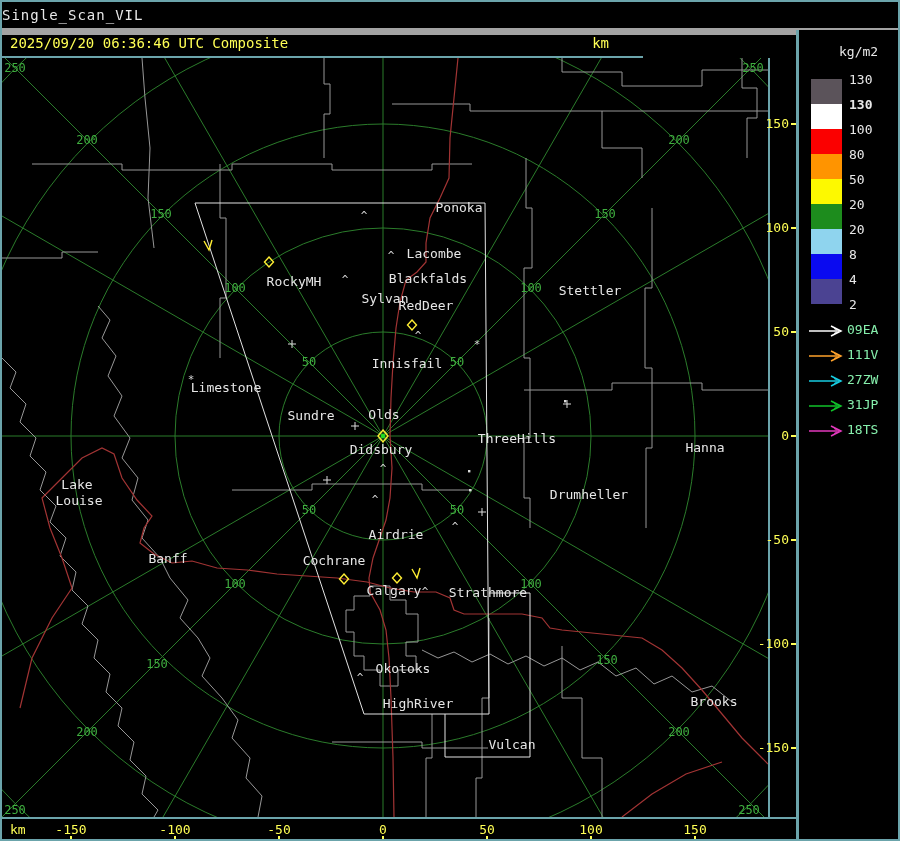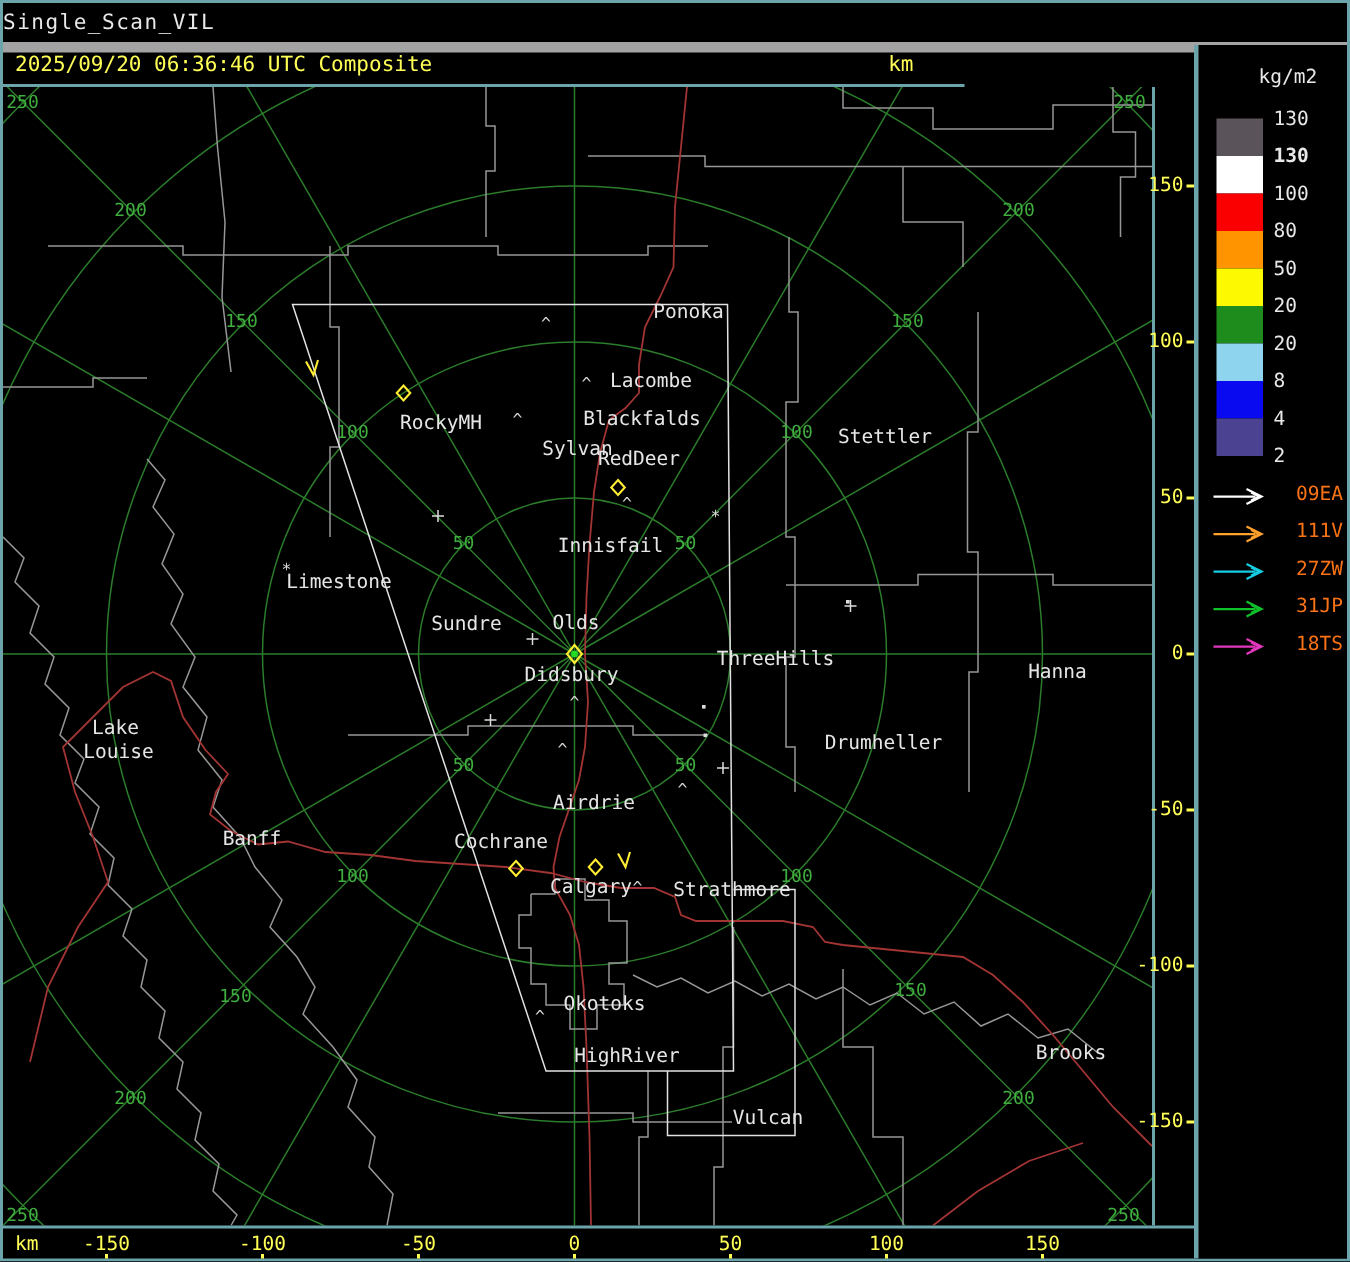--- a/index.html
+++ b/index.html
@@ -19,21 +19,21 @@
        border-top:2px solid #6ba4ab;}
   .baxlab{position:absolute;top:3px;width:60px;text-align:center;color:#ffff55;font-size:13px;}
   .baxtick{position:absolute;bottom:0px;width:2px;height:5px;background:#ffff55;}
   #bax-km{position:absolute;left:8px;top:3px;color:#ffff55;font-size:13px;}
   #legend-panel{position:absolute;left:794px;top:28px;width:102px;height:811px;
        border-left:3px solid #6ba4ab;background:#000;}
   #legend-units{position:absolute;left:40px;top:14px;color:#e8e8e8;font-size:13px;}
   .cbbox{position:absolute;left:12px;width:31px;height:25px;}
   .cbval{position:absolute;left:50px;height:14px;line-height:14px;color:#e8e8e8;font-size:13px;}
   .radrow{position:absolute;left:8px;height:14px;}
-  .radlab{position:absolute;left:57px;top:0;color:#f97316;font-size:13px;line-height:13px;}
+  .radlab{position:absolute;left:40px;top:0;color:#86efac;font-size:13px;line-height:13px;}
   
   .ring{stroke:#2b7c2b;stroke-width:1;fill:none;}
   .ringlab{fill:#3fae3f;font:12px "DejaVu Sans Mono",monospace;text-anchor:middle;}
   .boundary{stroke:#979797;stroke-width:1;fill:none;}
   .road{stroke:#a23434;stroke-width:1.2;fill:none;}
   .overlay{stroke:#e2e2e2;stroke-width:1;fill:none;}
   .city{fill:#e6e6e6;font:13px "DejaVu Sans Mono",monospace;text-anchor:middle;}
   .mk{stroke:#ffee33;stroke-width:1.4;fill:none;}
   .mkt{fill:#d8d8d8;font:11px "DejaVu Sans Mono",monospace;text-anchor:middle;}
 </style>

